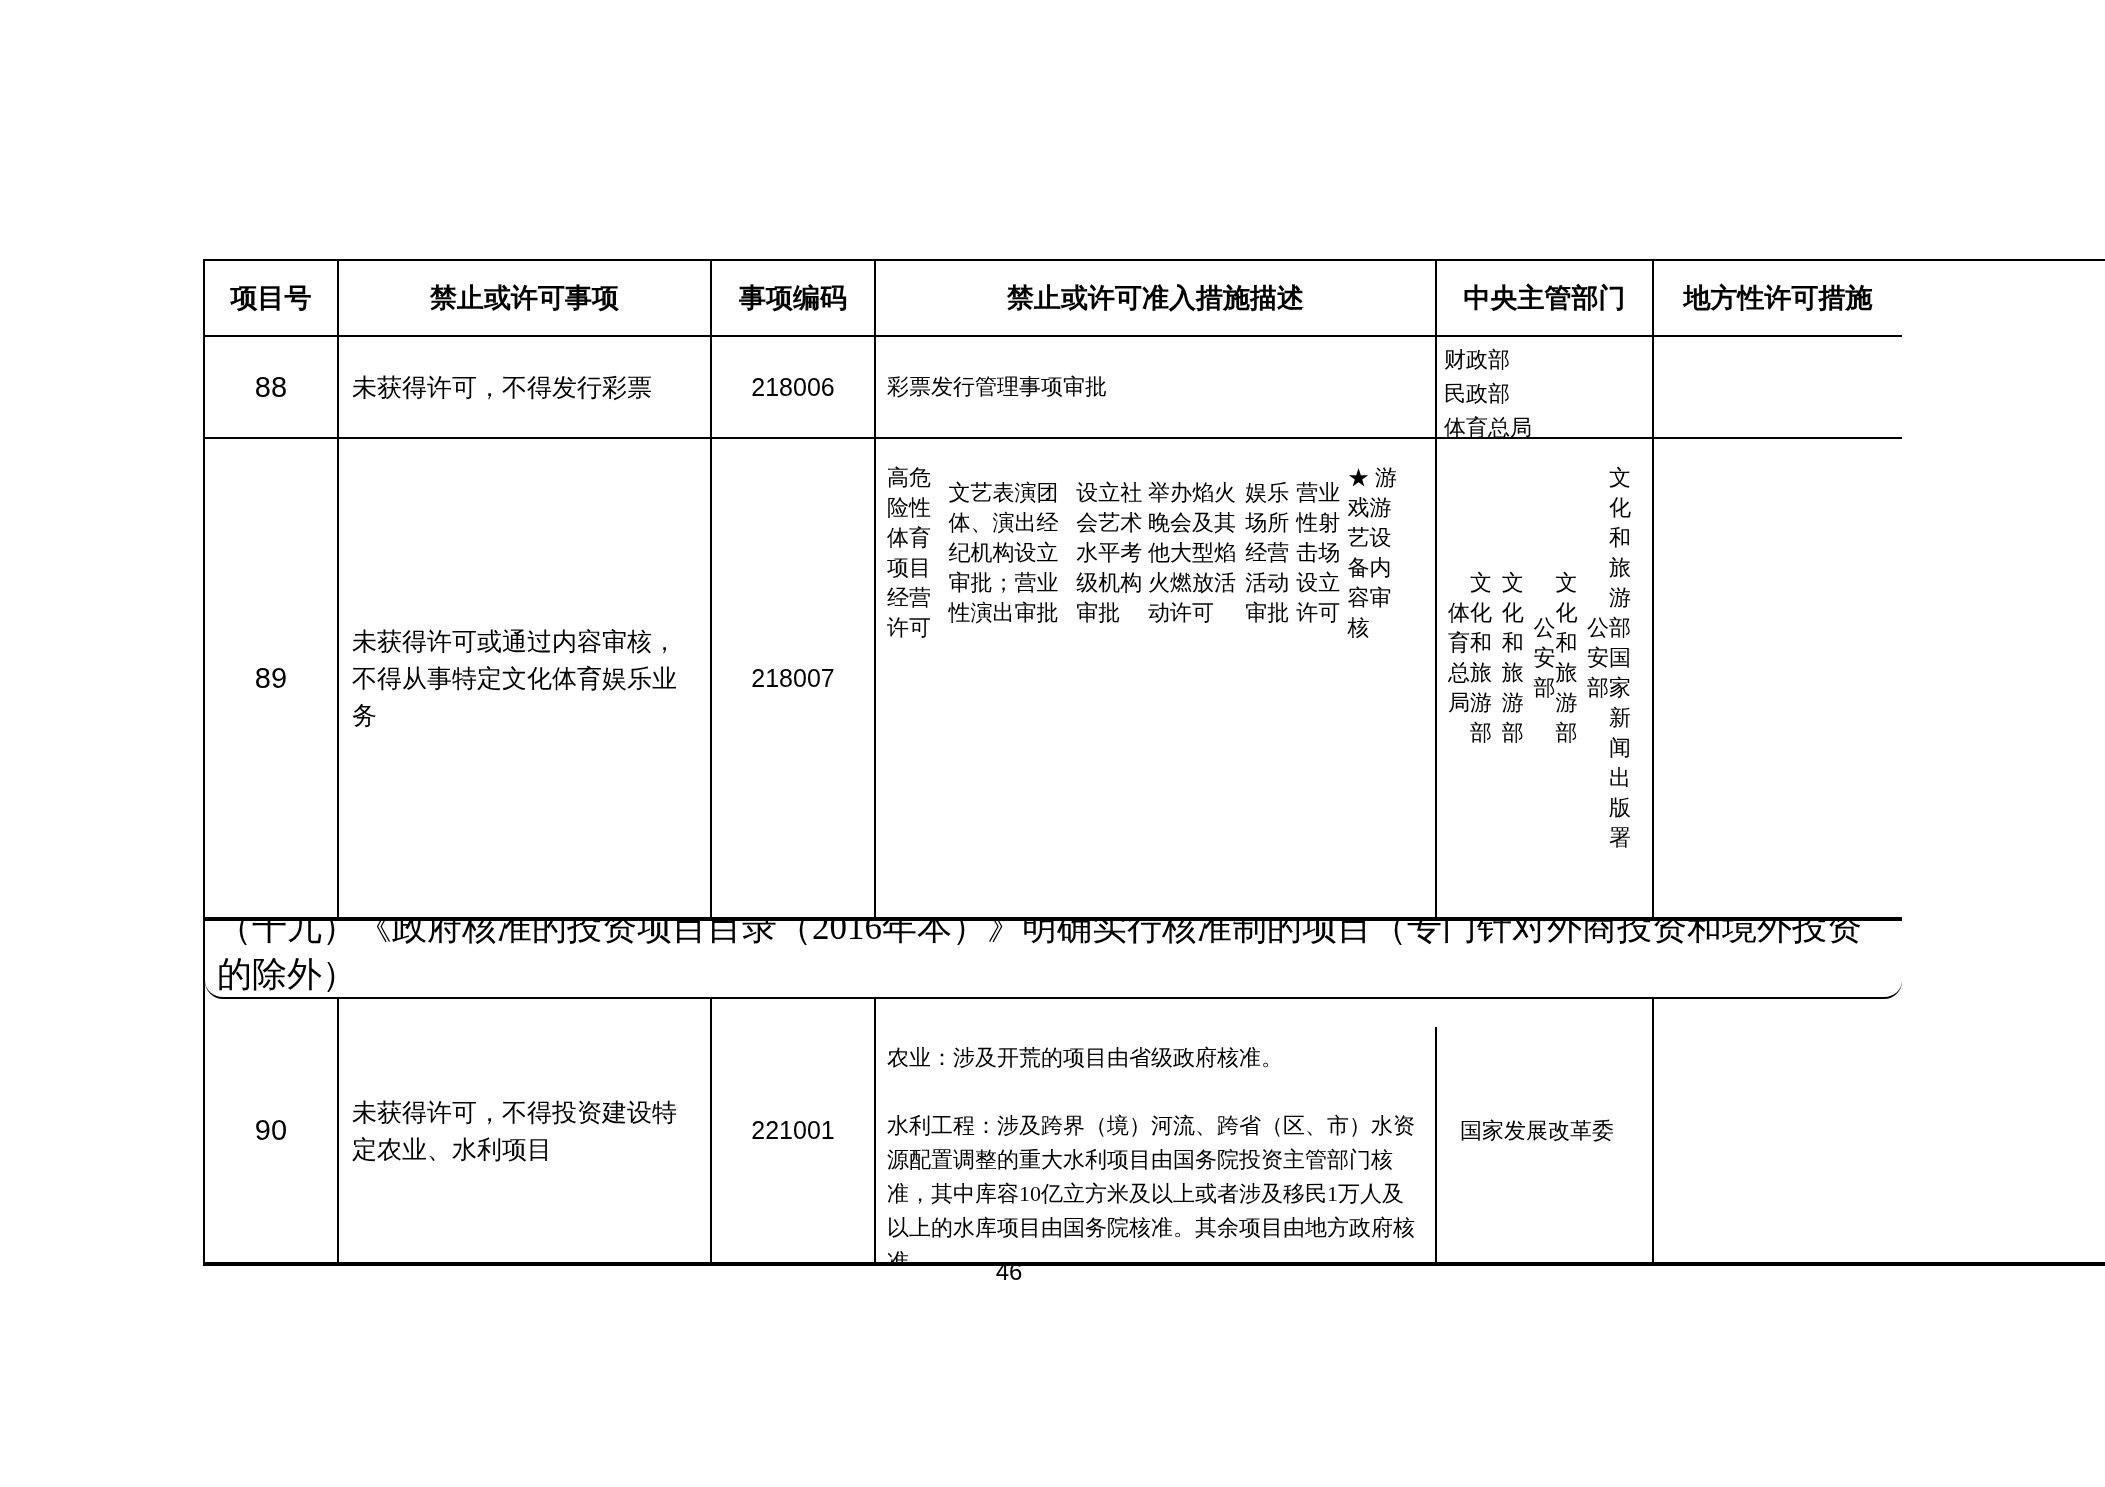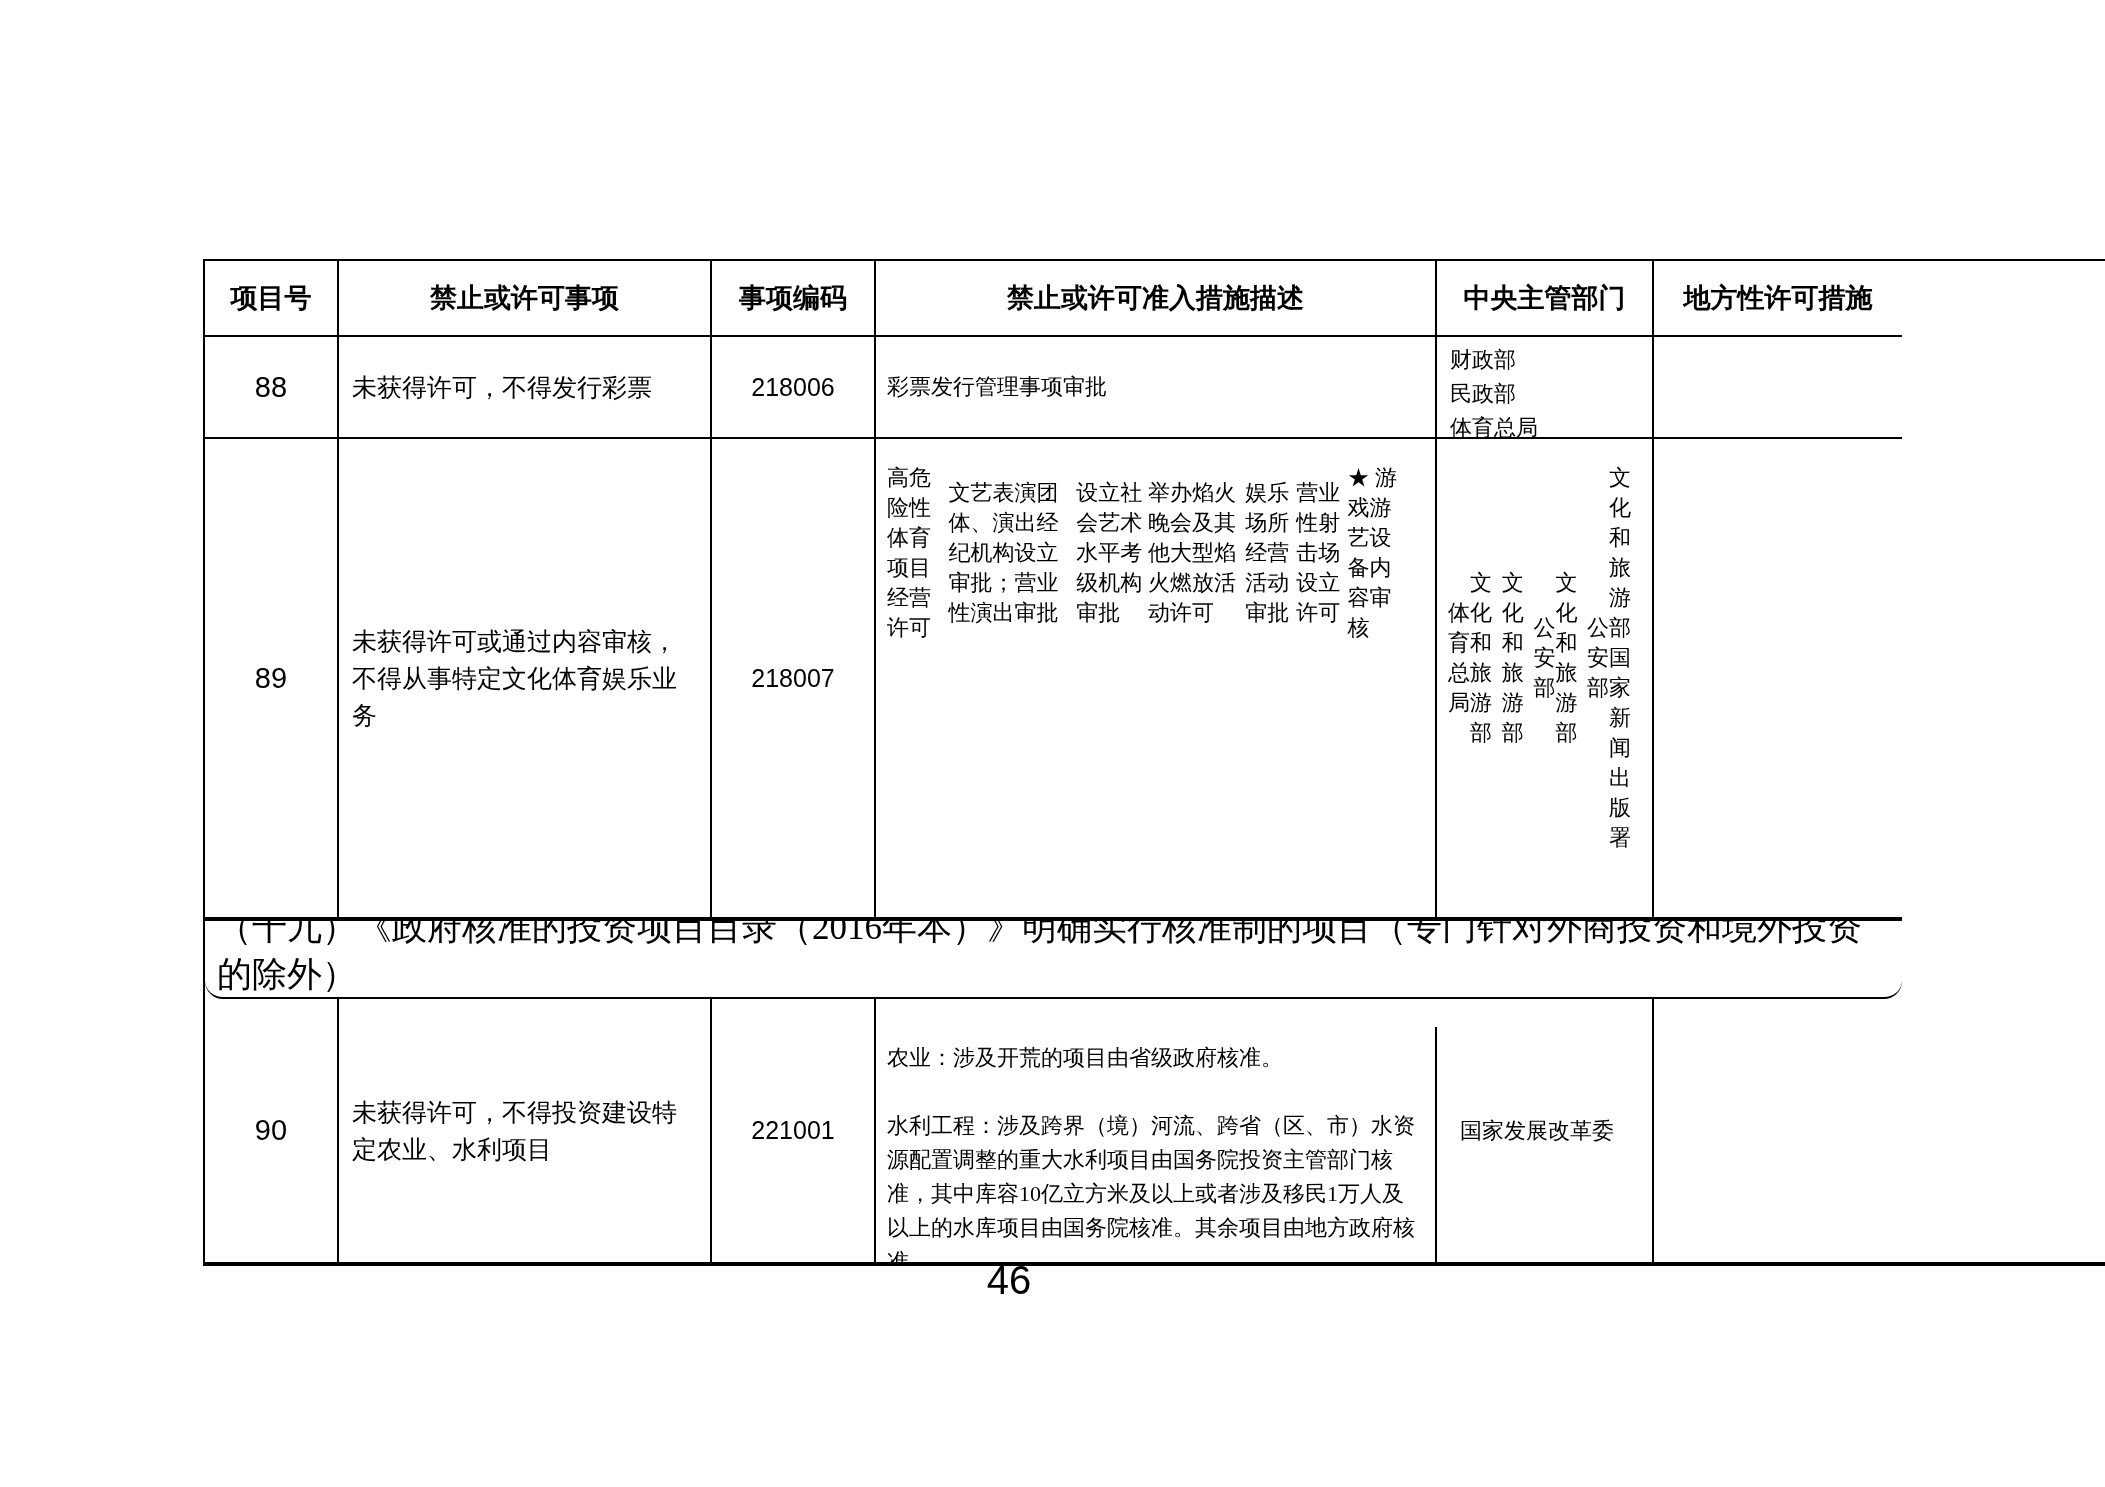--- a/index.html
+++ b/index.html
@@ -44,21 +44,21 @@
     display: flex; align-items: center;
     padding: 0 14px 0 13px;
     font-size: 25px; line-height: 37px;
   }
   .desccell {
     display: flex; align-items: center;
     padding: 6px 10px 6px 11px;
     font-size: 22px; line-height: 34px;
   }
   .deptcell {
-    padding: 6px 6px 6px 13px;
+    padding: 6px 6px 6px 7px;
     font-size: 22px; line-height: 34px;
   }
   .preline { white-space: pre-line; }
 
   
   .measures {
     display: flex; 
     row-gap: 30px;
     padding: 24px 30px 0 11px;
     font-size: 22px;
@@ -85,21 +85,21 @@
     padding: 0 10px 16px 12px;
     font-size: 35px;
     border-radius: 18px;
   }
 
   .page-number {
     position: absolute;
     left: 0; top: 1258px; width: 2018px;
     text-align: center;
     font-family: "Liberation Sans", "DejaVu Sans", sans-serif;
-    font-size: 40px;
+    font-size: 24px;
   }
 </style>
 </head>
 <body>
 
 <div class="doc-table">
 
   <div class="cell hcell br bb">项目号</div>
   <div class="cell hcell br bb">禁止或许可事项</div>
   <div class="cell hcell br bb">事项编码</div>

